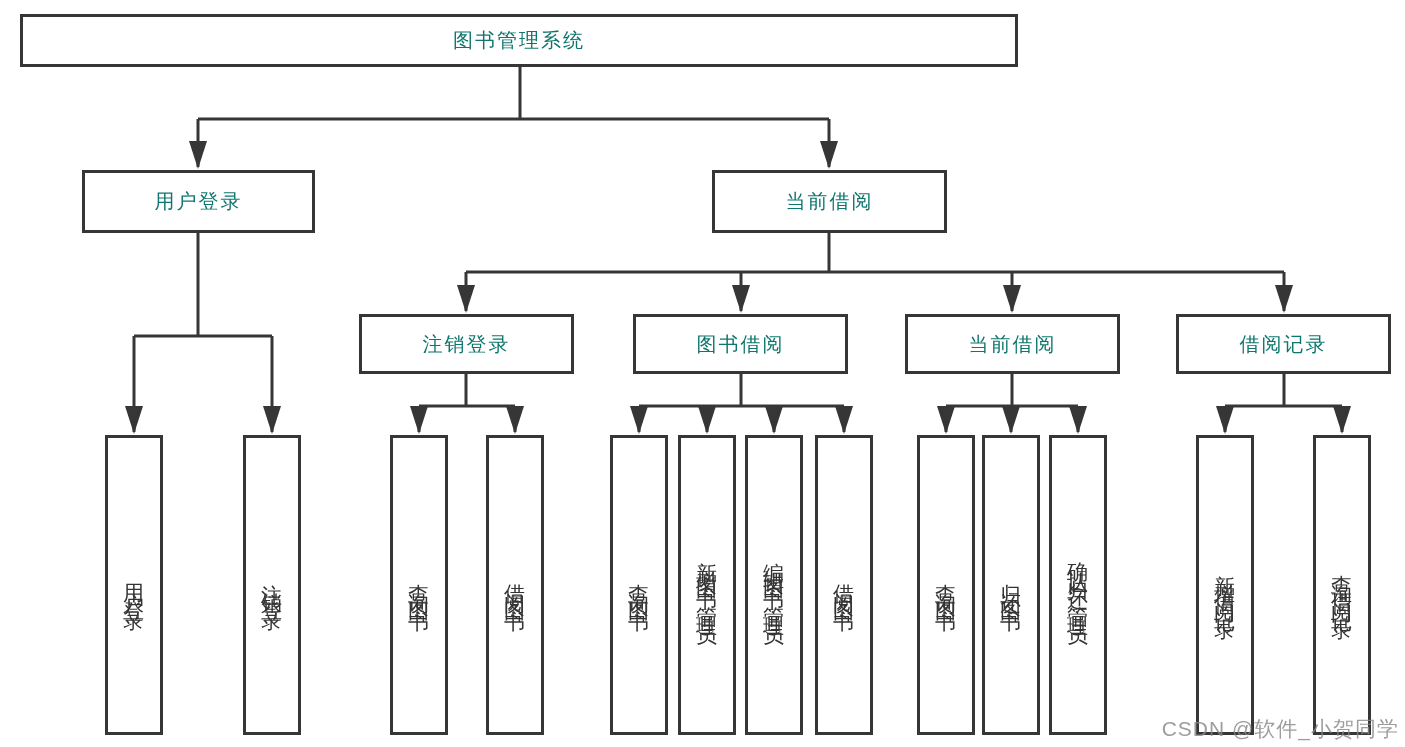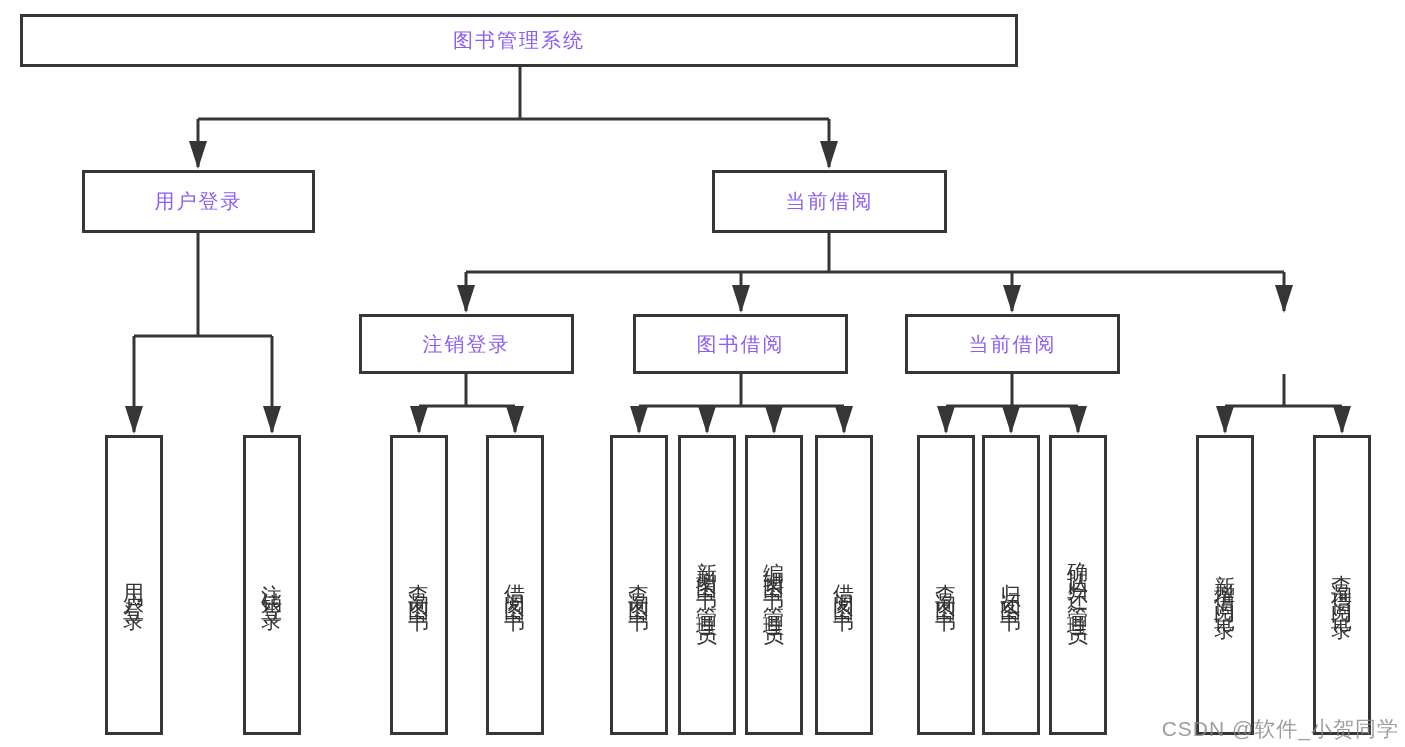--- a/index.html
+++ b/index.html
@@ -19,21 +19,21 @@
     background: #ffffff;
     border: 3px solid #363636;
     display: flex;
     align-items: center;
     justify-content: center;
     z-index: 2;
   }
   .hlabel {
     font-size: 20px;
     letter-spacing: 2px;
-    color: #8b5cf6;
+    color: #0f766e;
     white-space: nowrap;
   }
   .leaf { top: 435px; width: 58px; height: 300px; }
   .vtext {
     writing-mode: vertical-rl;
     text-orientation: mixed;
     font-size: 21px;
     letter-spacing: 9px;
     line-height: 1;
     color: #333333;
@@ -125,20 +125,23 @@
 
   <div class="box" style="left:359px;top:314px;width:215px;height:60px">
     <span class="hlabel">注销登录</span>
   </div>
   <div class="box" style="left:633px;top:314px;width:215px;height:60px">
     <span class="hlabel">图书借阅</span>
   </div>
   <div class="box" style="left:905px;top:314px;width:215px;height:60px">
     <span class="hlabel">当前借阅</span>
   </div>
+  <div class="box" style="left:1176px;top:314px;width:215px;height:60px">
+    <span class="hlabel">借阅记录</span>
+  </div>
 
   <div class="box leaf" style="left:105px">
     <span class="vtext">用户登录</span>
   </div>
   <div class="box leaf" style="left:243px">
     <span class="vtext">注销登录</span>
   </div>
 
   <div class="box leaf" style="left:390px">
     <span class="vtext">查询图书</span>

